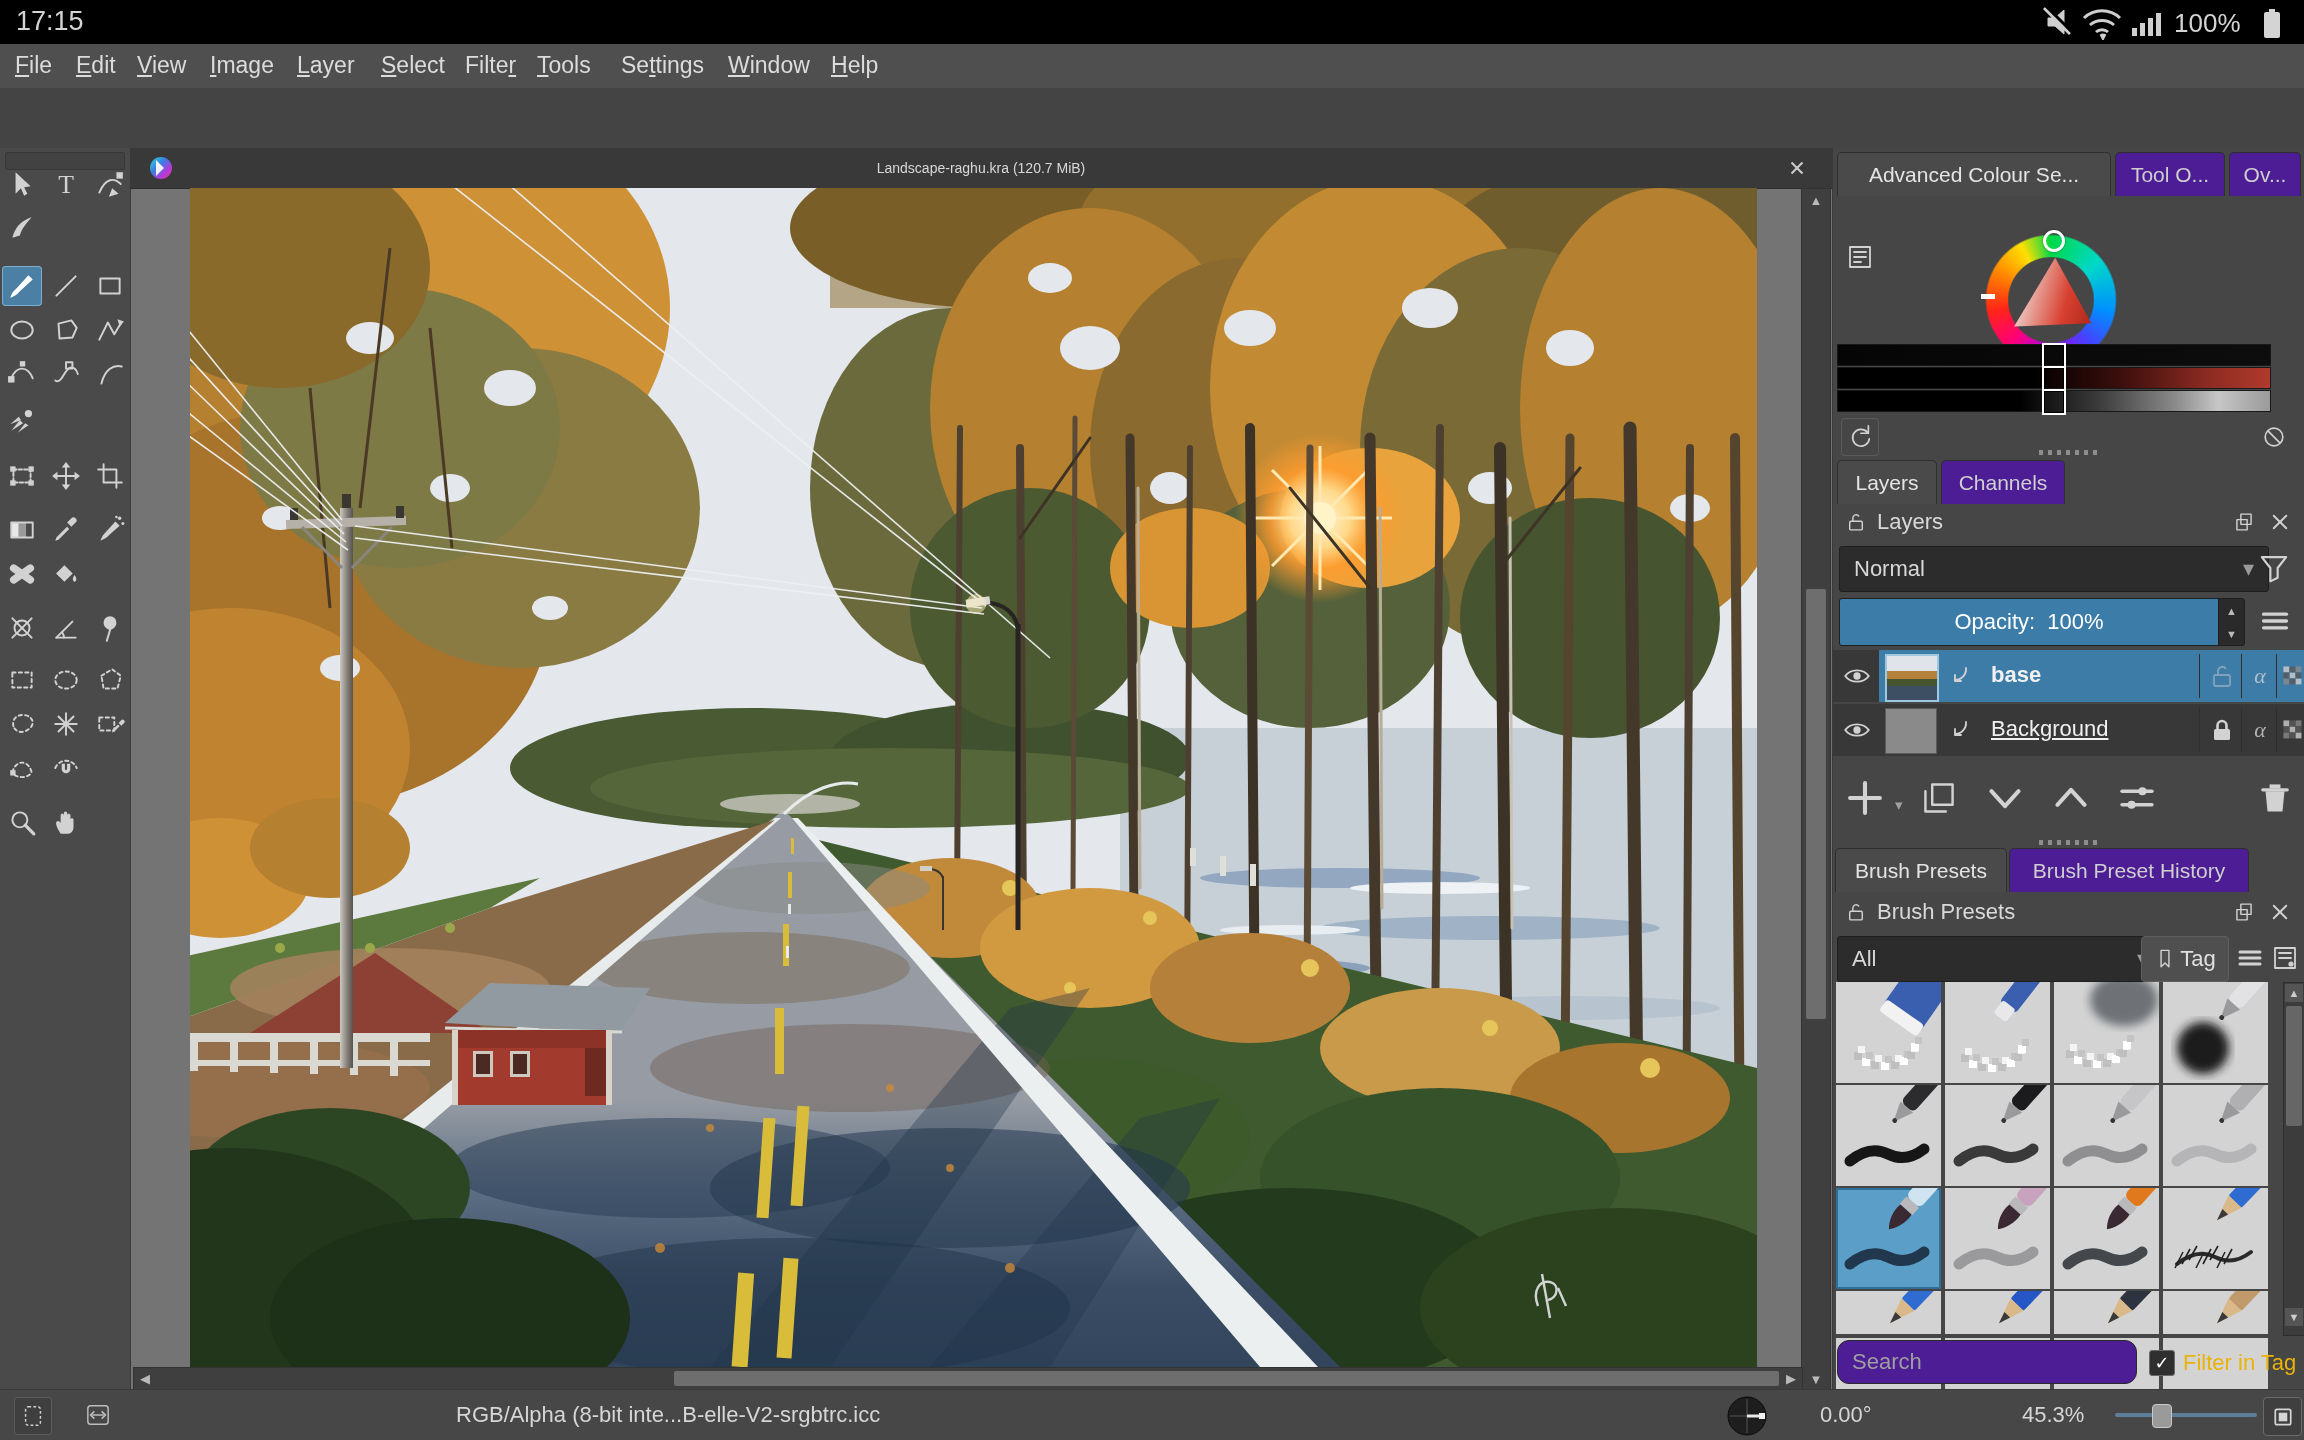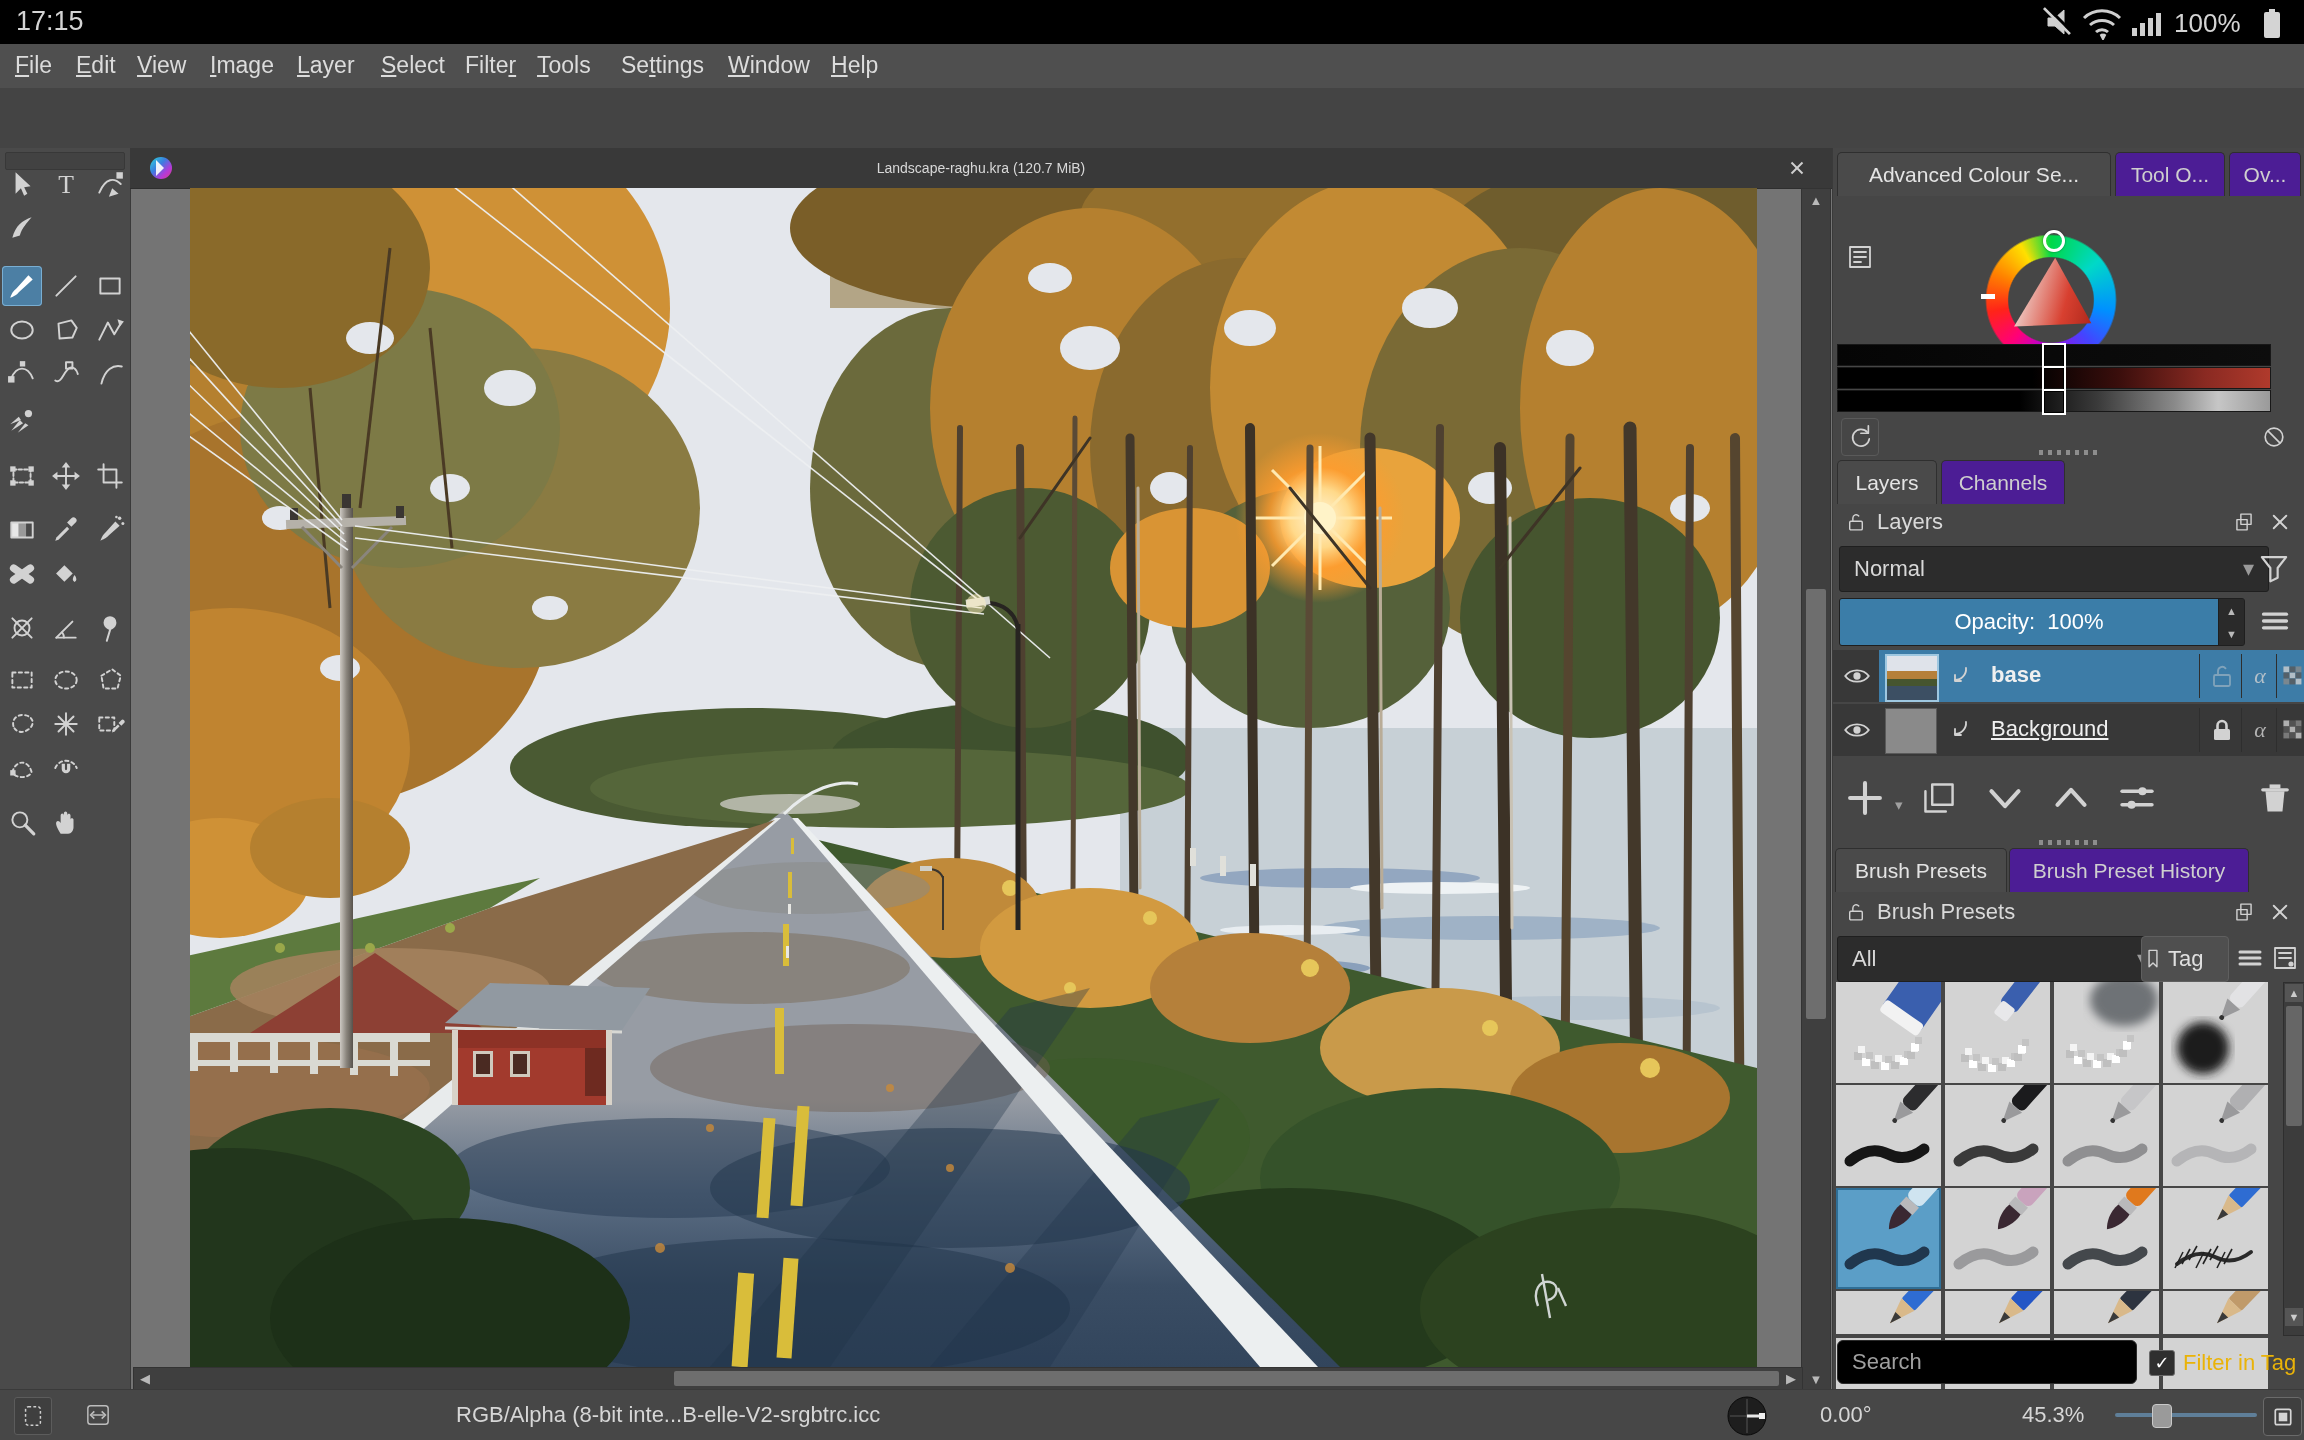--- a/index.html
+++ b/index.html
@@ -43,21 +43,21 @@
   .tab{position:absolute;height:44px;background:#4c1d95;border:1px solid #2f2f2f;border-bottom:none;border-radius:5px 5px 0 0;color:#cfcfcf;font-size:21px;display:flex;align-items:center;justify-content:center;padding:0 14px;box-sizing:border-box;white-space:nowrap;overflow:hidden}
   .tab.active{background:#4a4a4a;color:#e4e4e4}
   .dockhead{position:absolute;left:0;width:472px;height:36px;color:#d9d9d9;font-size:22px;display:flex;align-items:center}
   .dots{position:absolute;height:5px;width:60px;background:repeating-linear-gradient(90deg,#8d8d8d 0 4px,transparent 4px 9px)}
   .lrow{position:absolute;left:0;width:472px;height:52px;background:#383838}
   .lrow .selbg{position:absolute;left:46px;top:0;right:0;bottom:0}
   .lthumb{position:absolute;left:52px;top:4px;width:50px;height:44px}
   .flagdiv{position:absolute;top:4px;bottom:4px;width:1px;background:#2e2e2e}
   .cell{position:absolute;width:105px;height:101px;background:#d3d3d3;overflow:hidden}
   .cell.sel{background:#5b9ec7;box-shadow:0 0 0 2px #2f6e96 inset}
-  .searchbox{position:absolute;background:#000000;border:1px solid #2a2a2a;border-radius:6px;color:#9f9f9f;font-size:22px;display:flex;align-items:center;padding-left:14px;box-sizing:border-box}
+  .searchbox{position:absolute;background:#4c1d95;border:1px solid #2a2a2a;border-radius:12px;color:#9f9f9f;font-size:22px;display:flex;align-items:center;padding-left:14px;box-sizing:border-box}
   
   #statusbar{left:0;top:1389px;width:2304px;height:51px;background:#474747;border-top:1px solid #3a3a3a;color:#d6d6d6}
   .sbtext{position:absolute;font-size:22px;color:#d6d6d6;white-space:pre}
   .iconbtn{display:flex;align-items:center;justify-content:center}
   svg{display:block}
 </style>
 </head>
 <body>
 
 <div id="app">
@@ -1000,21 +1000,21 @@
           <svg width="22" height="22" viewBox="0 0 28 28" fill="none" stroke="#d2d2d2" stroke-width="1.8" stroke-linecap="round" stroke-linejoin="round">
             <line x1="6" y1="6" x2="22" y2="22" stroke-width="2.4"></line>
             <line x1="22" y1="6" x2="6" y2="22" stroke-width="2.4"></line>
           </svg>
         </span>
       </div>
       <div class="combo" style="left: 4px; top: 788px; width: 296px; height: 44px; padding: 0px 14px; font-size: 22px;">
         <span>All</span>
         <span class="caret">▾</span>
       </div>
-      <div class="abs row" style="left: 308px; top: 788px; width: 86px; height: 44px; background: rgb(79, 79, 79); border: 1px solid rgb(95, 95, 95); border-radius: 4px; color: rgb(224, 224, 224); font-size: 22px; justify-content: flex-start; gap: 4px;">
+      <div class="abs row" style="left: 308px; top: 788px; width: 86px; height: 44px; background: rgb(79, 79, 79); border: 1px solid rgb(95, 95, 95); border-radius: 4px; color: rgb(224, 224, 224); font-size: 22px; justify-content: center; gap: 4px;">
         <svg width="22" height="22" viewBox="0 0 28 28" fill="none" stroke="#d2d2d2" stroke-width="1.8" stroke-linecap="round" stroke-linejoin="round">
           <path d="M9 3 h10 v21 l-5 -5 -5 5 z"></path>
         </svg>
         <span>Tag</span>
       </div>
       <div class="abs iconbtn" style="left: 400px; top: 788px; width: 34px; height: 44px;">
         <svg width="28" height="28" viewBox="0 0 28 28" fill="none" stroke="#d2d2d2" stroke-width="1.8" stroke-linecap="round" stroke-linejoin="round">
           <line x1="4" y1="8" x2="24" y2="8" stroke-width="3"></line>
           <line x1="4" y1="14" x2="24" y2="14" stroke-width="3"></line>
           <line x1="4" y1="20" x2="24" y2="20" stroke-width="3"></line>

